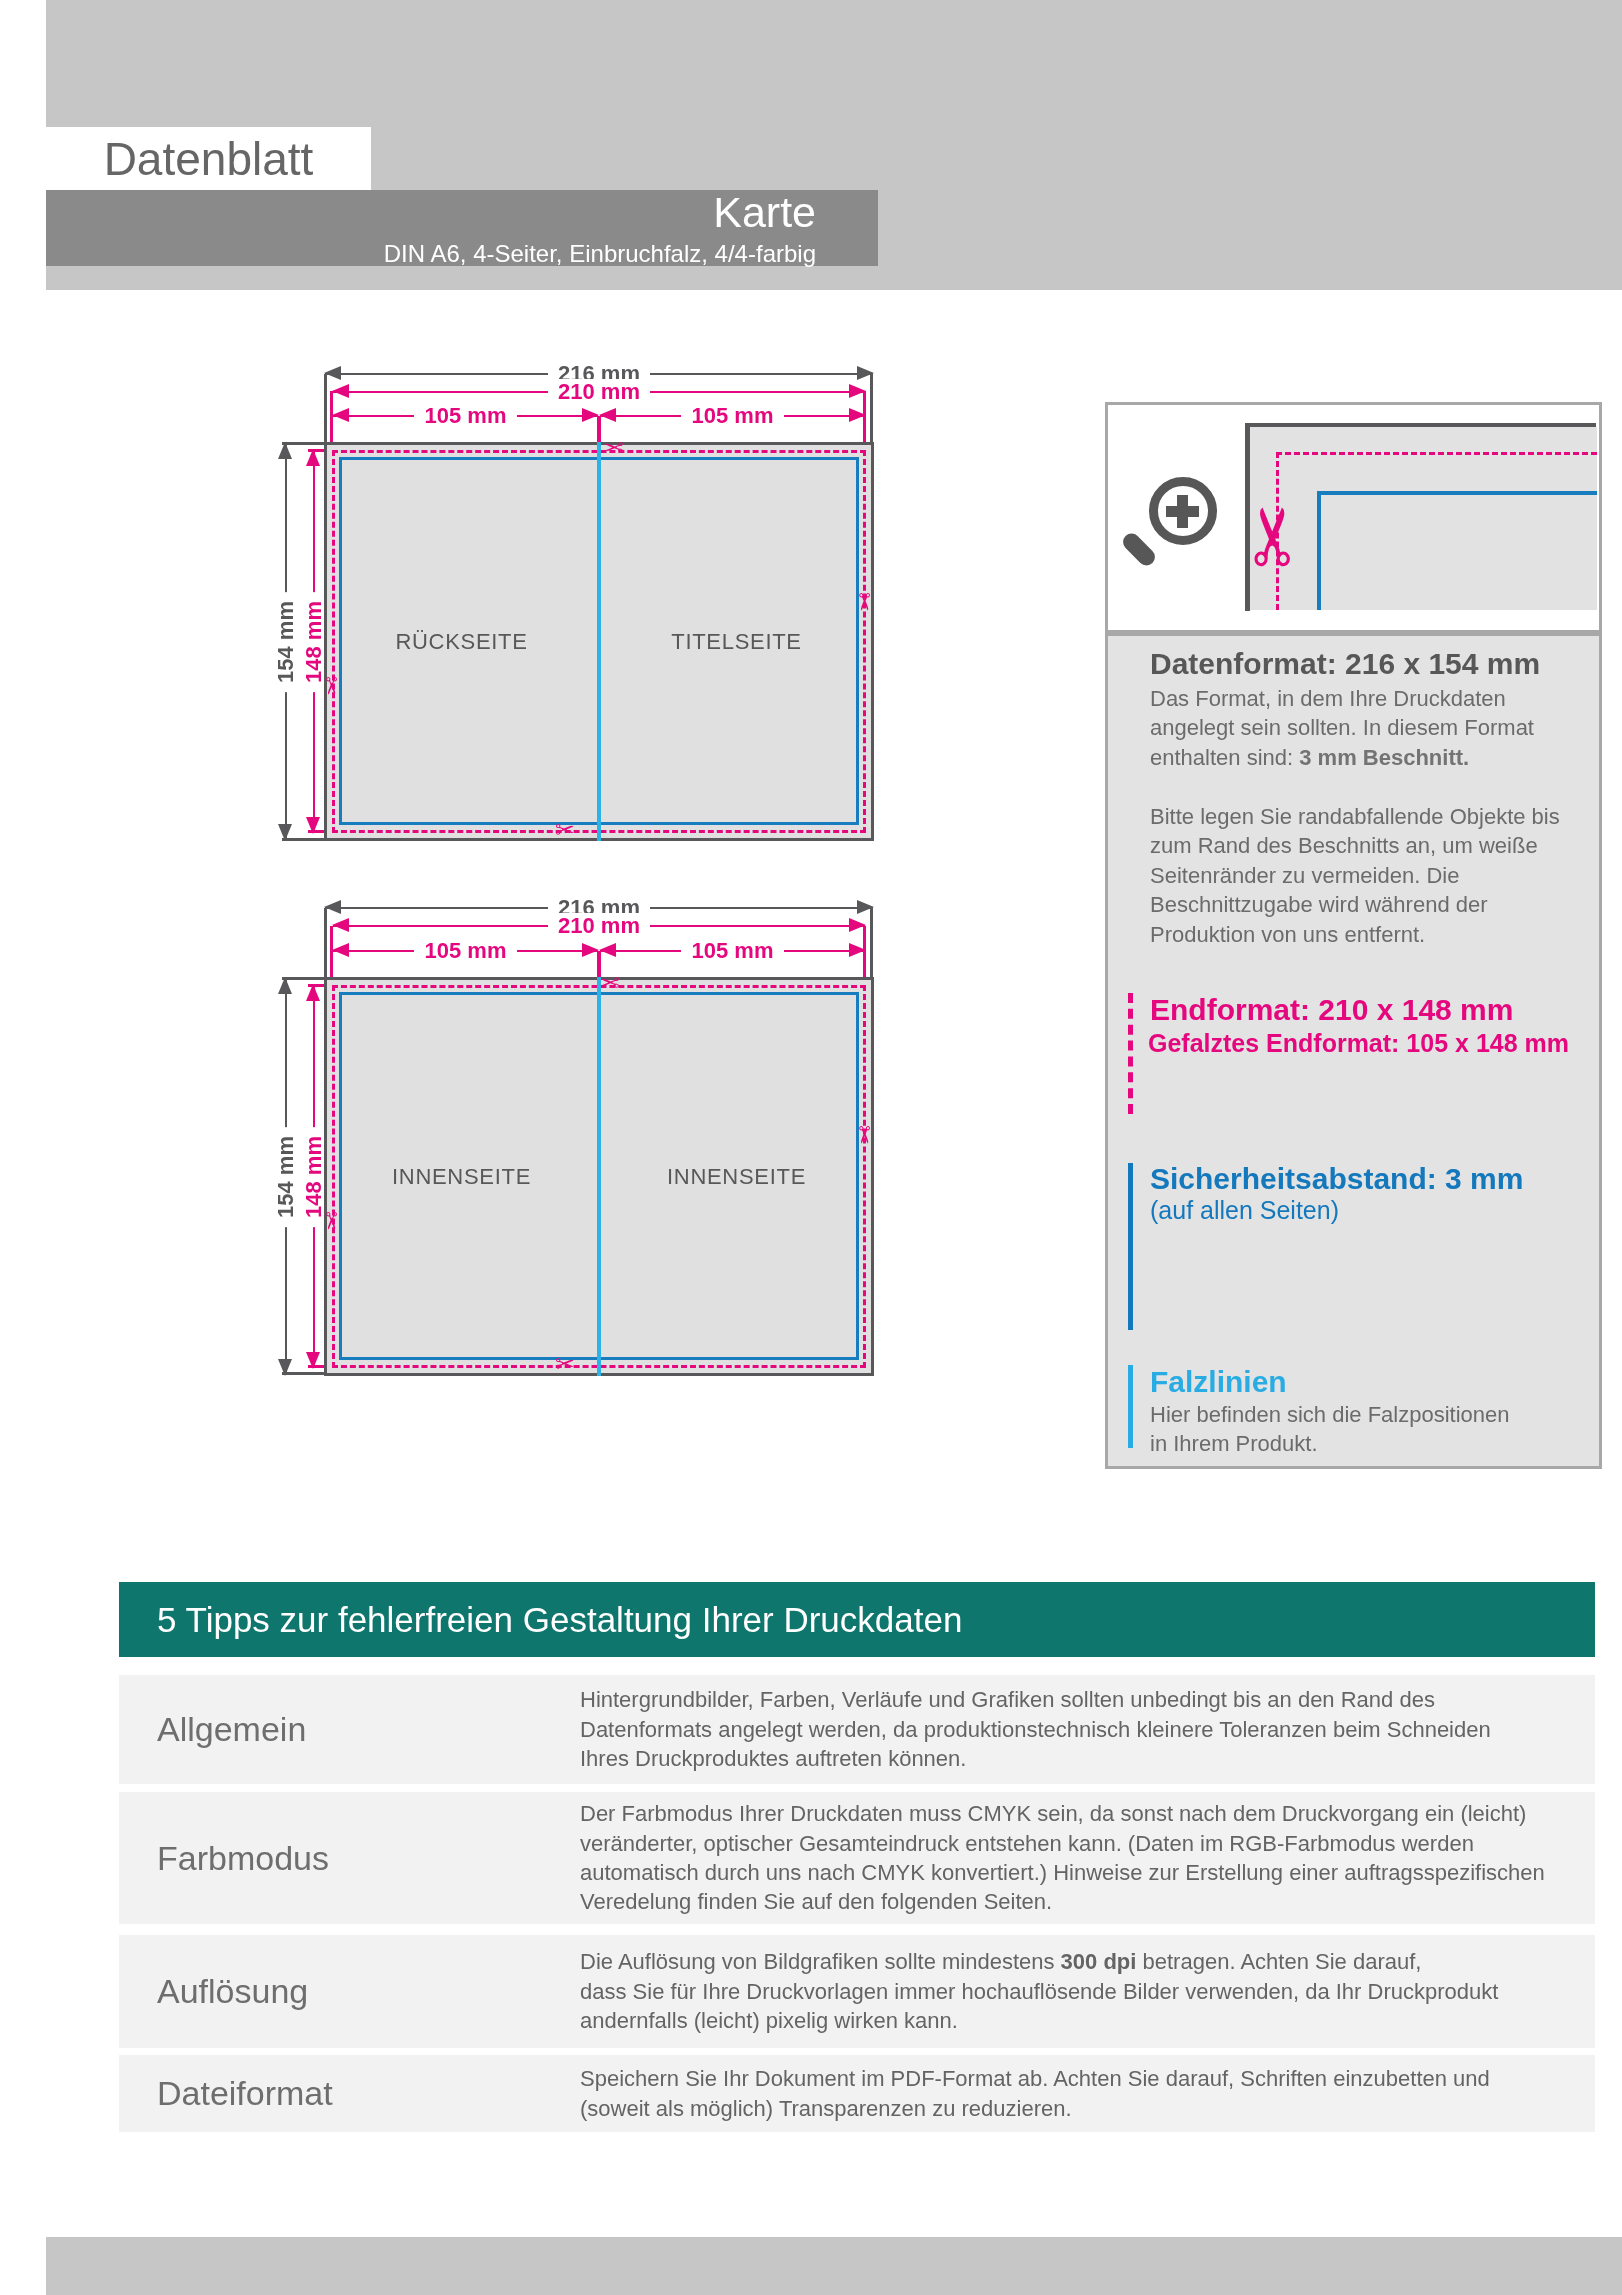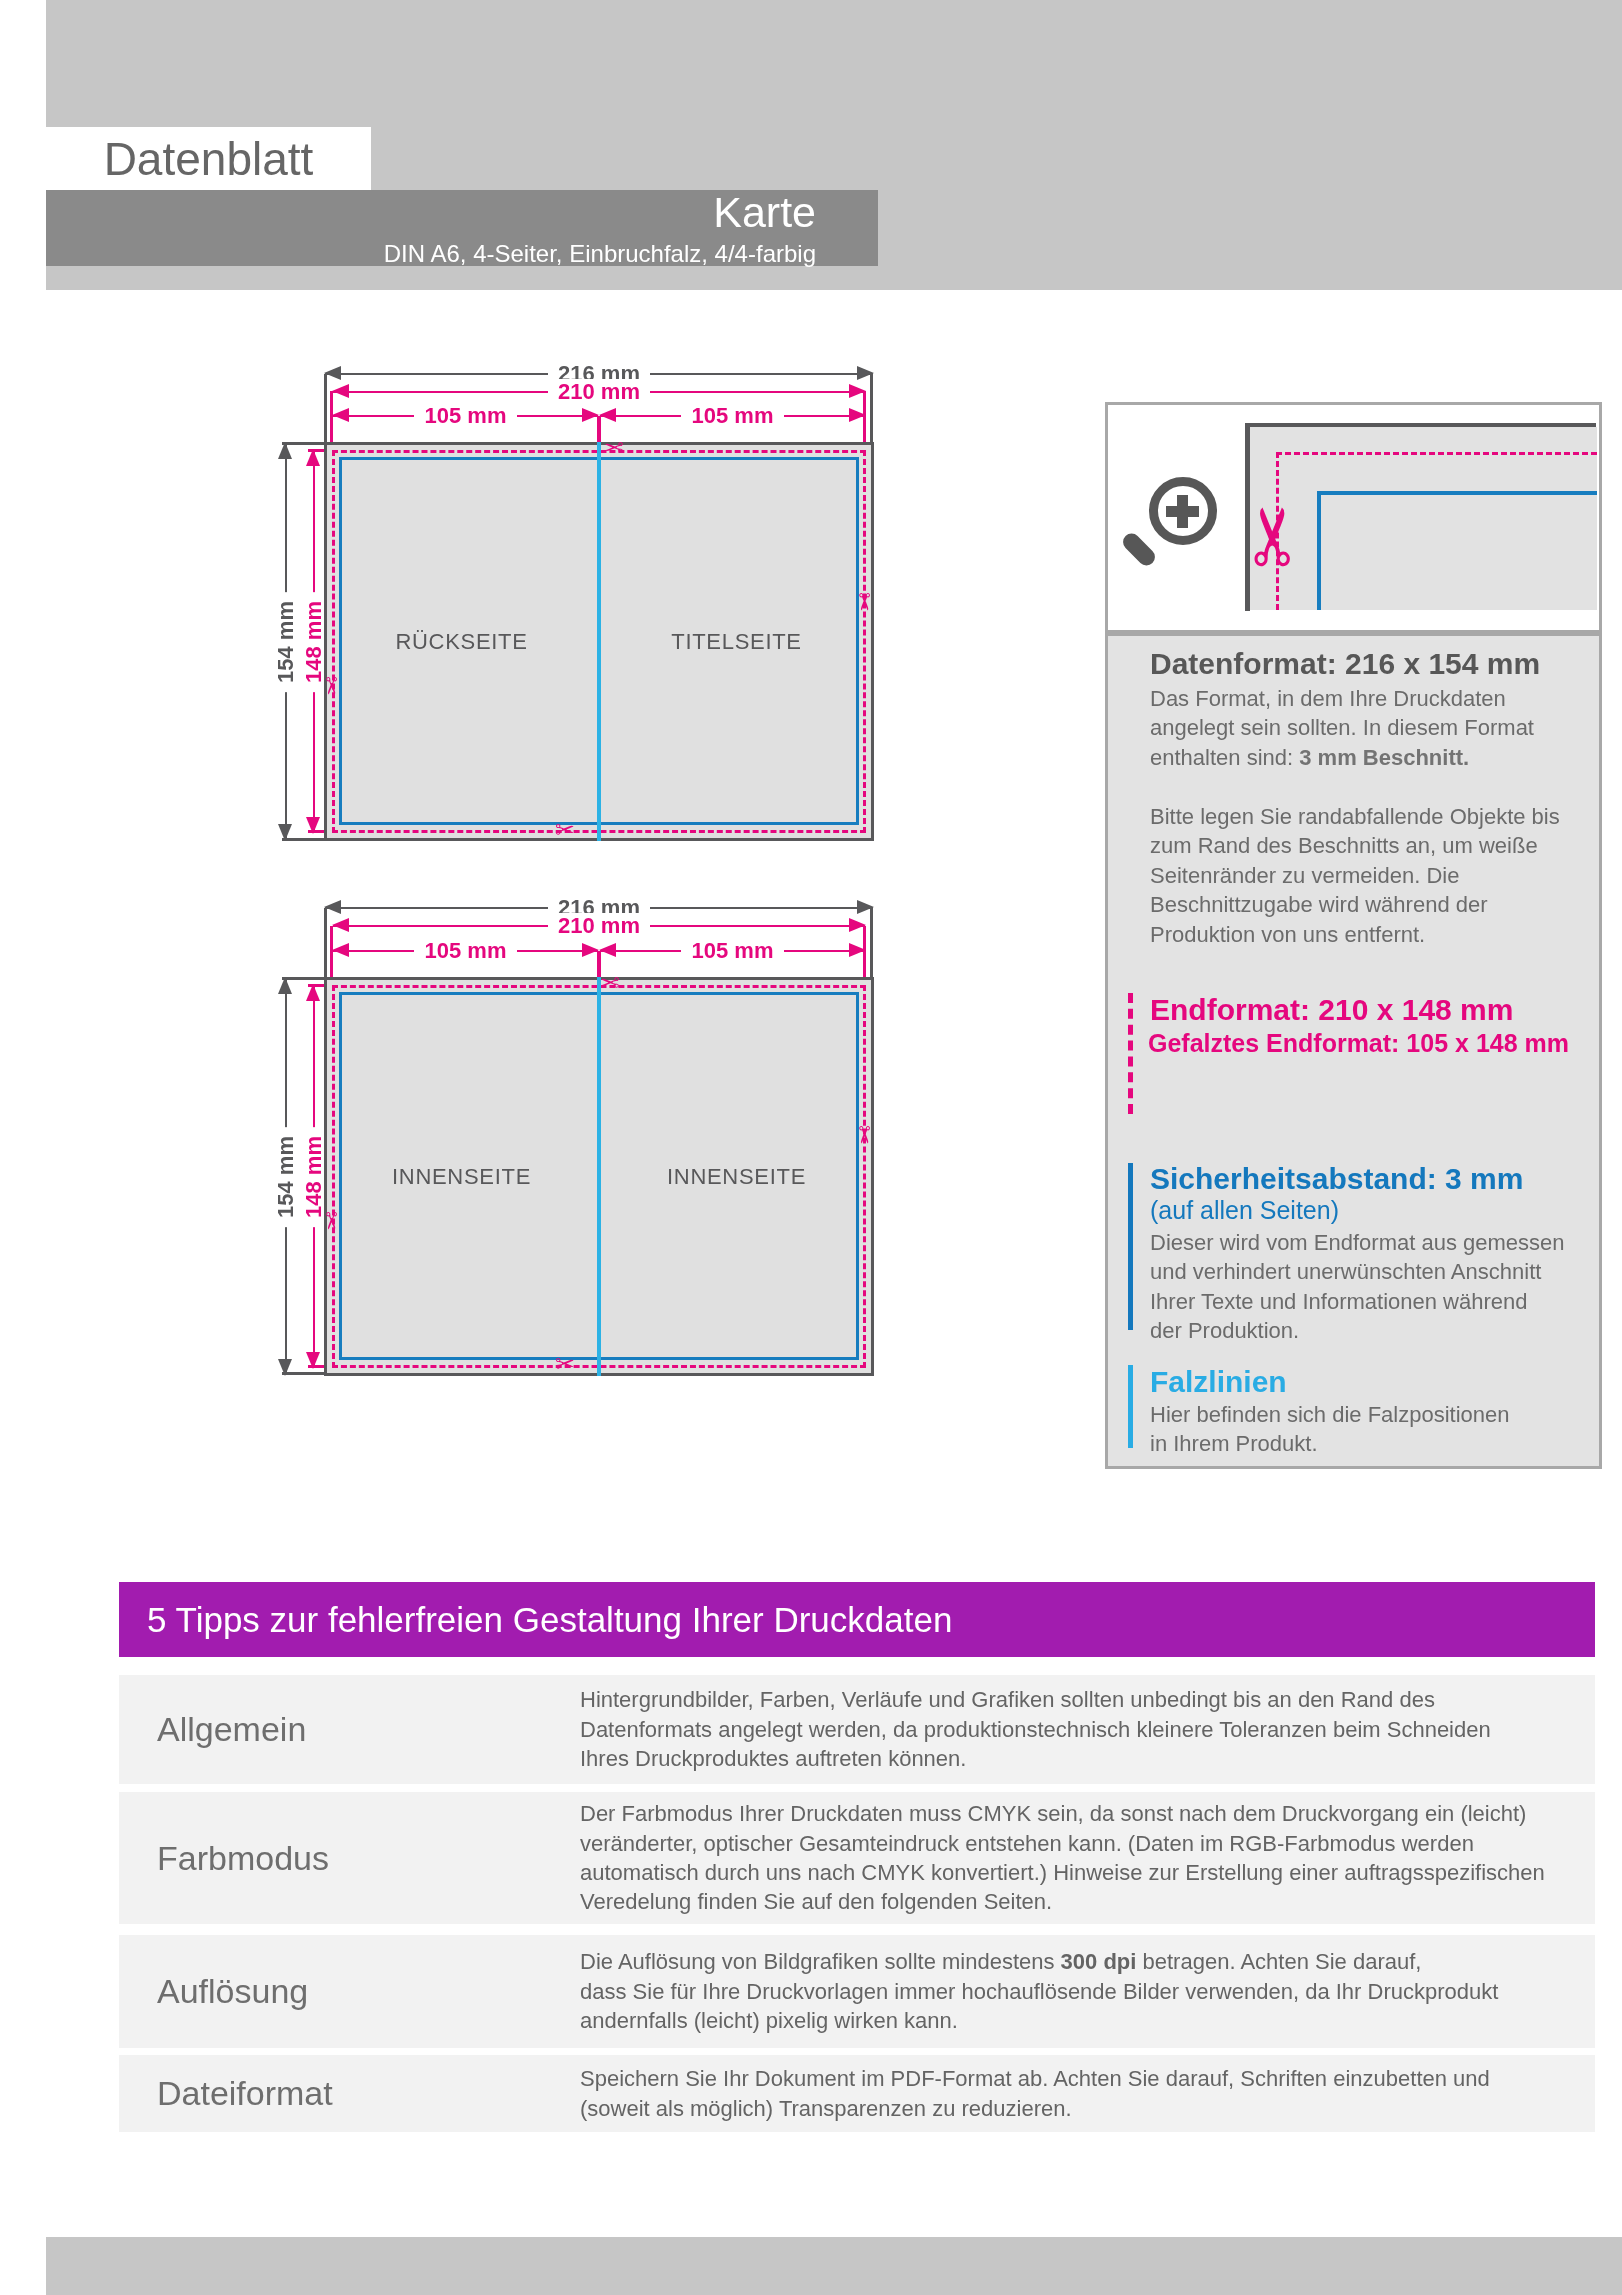--- a/index.html
+++ b/index.html
@@ -66,22 +66,22 @@
 
   
   .mag-circle{left:41px;top:72px;width:68px;height:68px;border:9.8px solid #575757;
               border-radius:50%;background:#ffffff;box-sizing:border-box;}
   .mag-handle{left:11.8px;top:136px;width:38px;height:17px;background:#575757;border-radius:8.5px;
               transform:rotate(45deg);}
   .plus-h{left:58px;top:101px;width:33px;height:10.5px;background:#575757;}
   .plus-v{left:69px;top:90px;width:10.5px;height:33px;background:#575757;}
 
   
-  .tips-bar{left:73px;top:1582px;width:1476px;height:75px;background:#a21caf;
-            display:flex;align-items:center;padding-left:28px;box-sizing:border-box;
+  .tips-bar{left:73px;top:1582px;width:1476px;height:75px;background:#0f766e;
+            display:flex;align-items:center;padding-left:38px;box-sizing:border-box;
             color:#ffffff;font-size:35px;}
   .tip-row{left:73px;width:1476px;background:#f2f2f2;display:flex;align-items:center;box-sizing:border-box;}
   .tip-label{position:absolute;left:38px;font-size:34px;color:#6e6e6e;white-space:nowrap;}
   .tip-body{position:absolute;left:461px;font-size:22px;line-height:29.4px;color:#646464;white-space:pre-line;}
 </style>
 </head>
 <body>
 
 <div class="page">
 
@@ -243,24 +243,20 @@
 Beschnittzugabe wird während der
 Produktion von uns entfernt.</div>
 
     <div class="abs rule-dash" style="left:20px;top:357px;height:121px;"></div>
     <div class="abs sec-h c-mag" style="left:42px;top:357px;">Endformat: 210 x 148 mm</div>
     <div class="abs sec-h2 c-mag" style="left:40px;top:393px;">Gefalztes Endformat: 105 x 148 mm</div>
 
     <div class="abs rule" style="left:20px;top:527px;height:167px;background:#1478bd;"></div>
     <div class="abs sec-h c-blue" style="left:42px;top:526px;">Sicherheitsabstand: 3 mm</div>
     <div class="abs c-blue" style="left:42px;top:560px;font-size:25px;">(auf allen Seiten)</div>
-    <div class="abs sec-body" style="left:42px;top:592px;">Dieser wird vom Endformat aus gemessen
-und verhindert unerwünschten Anschnitt
-Ihrer Texte und Informationen während
-der Produktion.</div>
 
     <div class="abs rule" style="left:20px;top:729px;height:83px;background:#29ace4;"></div>
     <div class="abs sec-h c-cyan" style="left:42px;top:729px;">Falzlinien</div>
     <div class="abs sec-body" style="left:42px;top:764px;">Hier befinden sich die Falzpositionen
 in Ihrem Produkt.</div>
   </div>
 
   <div class="abs tips-bar">
     <span>5 Tipps zur fehlerfreien Gestaltung Ihrer Druckdaten</span>
   </div>

